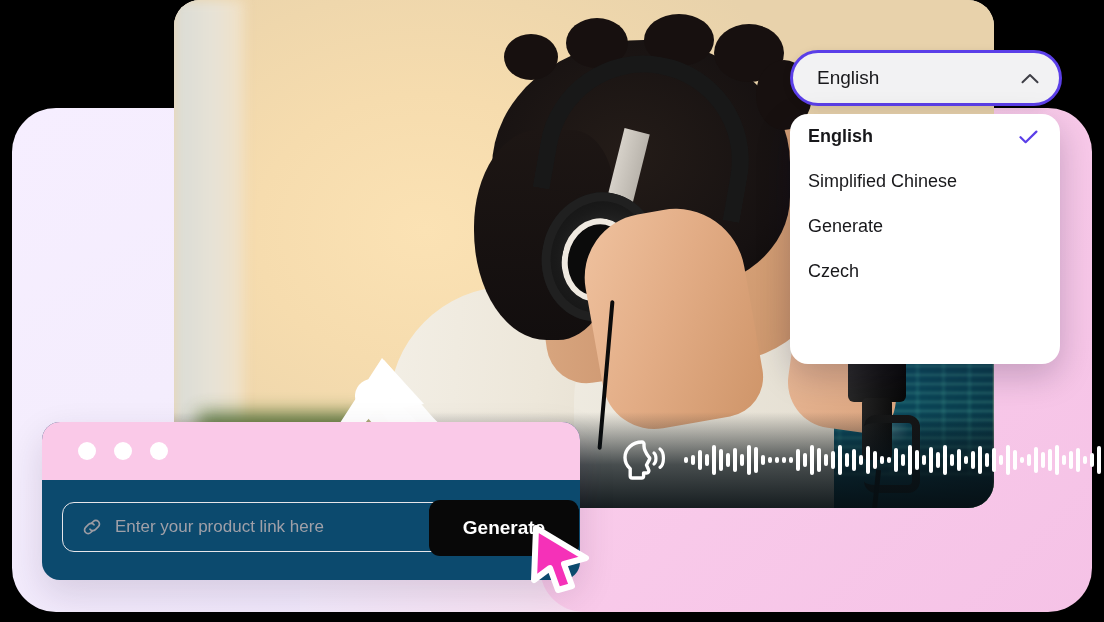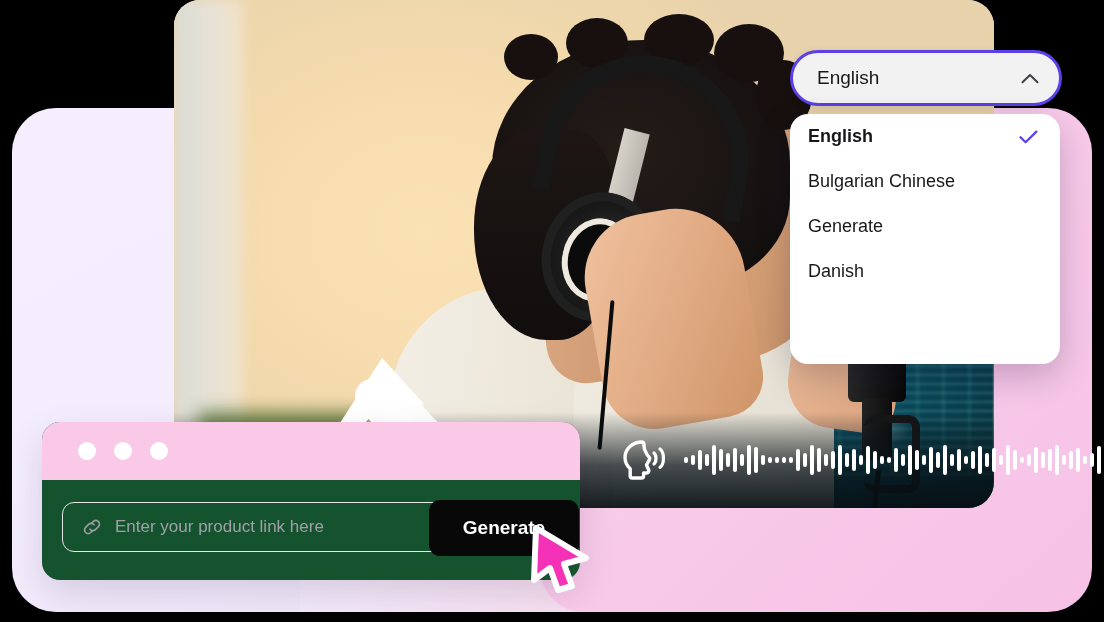--- a/index.html
+++ b/index.html
@@ -225,21 +225,21 @@
   .lang-item.selected { font-weight: bold; }
   .check { width: 19px; height: 14px; }
 
   
   .arrow-svg { position: absolute; left: 320px; top: 352px; width: 260px; height: 190px; }
 
   
   .card {
     position: absolute; left: 42px; top: 422px;
     width: 538px; height: 158px;
-    background: #14532d;
+    background: #0c4a6e;
     border-radius: 18px;
     box-shadow: 0 14px 36px rgba(40,16,60,.14);
     overflow: hidden;
   }
   .card-bar {
     height: 58px; background: #FAC9E8;
     display: flex; align-items: center; gap: 18px;
     padding-left: 36px;
   }
   .dot { width: 18px; height: 18px; border-radius: 50%; background: #fff; }
@@ -394,27 +394,27 @@
   </div>
 
   <div class="lang-menu">
       <div class="lang-item selected">
         <span>English</span>
         <svg class="check" viewBox="0 0 19 14">
           <path d="M1.5 7.2 6.6 12.2 17.4 1.6" fill="none" stroke="#5B3FE8" stroke-width="2.2" stroke-linecap="round" stroke-linejoin="round"></path>
         </svg>
       </div>
       <div class="lang-item">
-        <span>Bulgarian Chinese</span>
+        <span>Simplified Chinese</span>
       </div>
       <div class="lang-item">
         <span>Generate</span>
       </div>
       <div class="lang-item">
-        <span>Danish</span>
+        <span>Czech</span>
       </div>
     </div>
 
   <svg class="arrow-svg" viewBox="0 0 260 190">
     <defs>
       <linearGradient id="arrFade" x1="0" y1="0" x2="1" y2="0.75">
         <stop offset="0%" stop-color="#ffffff" stop-opacity="1"></stop>
         <stop offset="45%" stop-color="#ffffff" stop-opacity="0.95"></stop>
         <stop offset="78%" stop-color="#ffffff" stop-opacity="0.55"></stop>
         <stop offset="100%" stop-color="#ffffff" stop-opacity="0.05"></stop>

